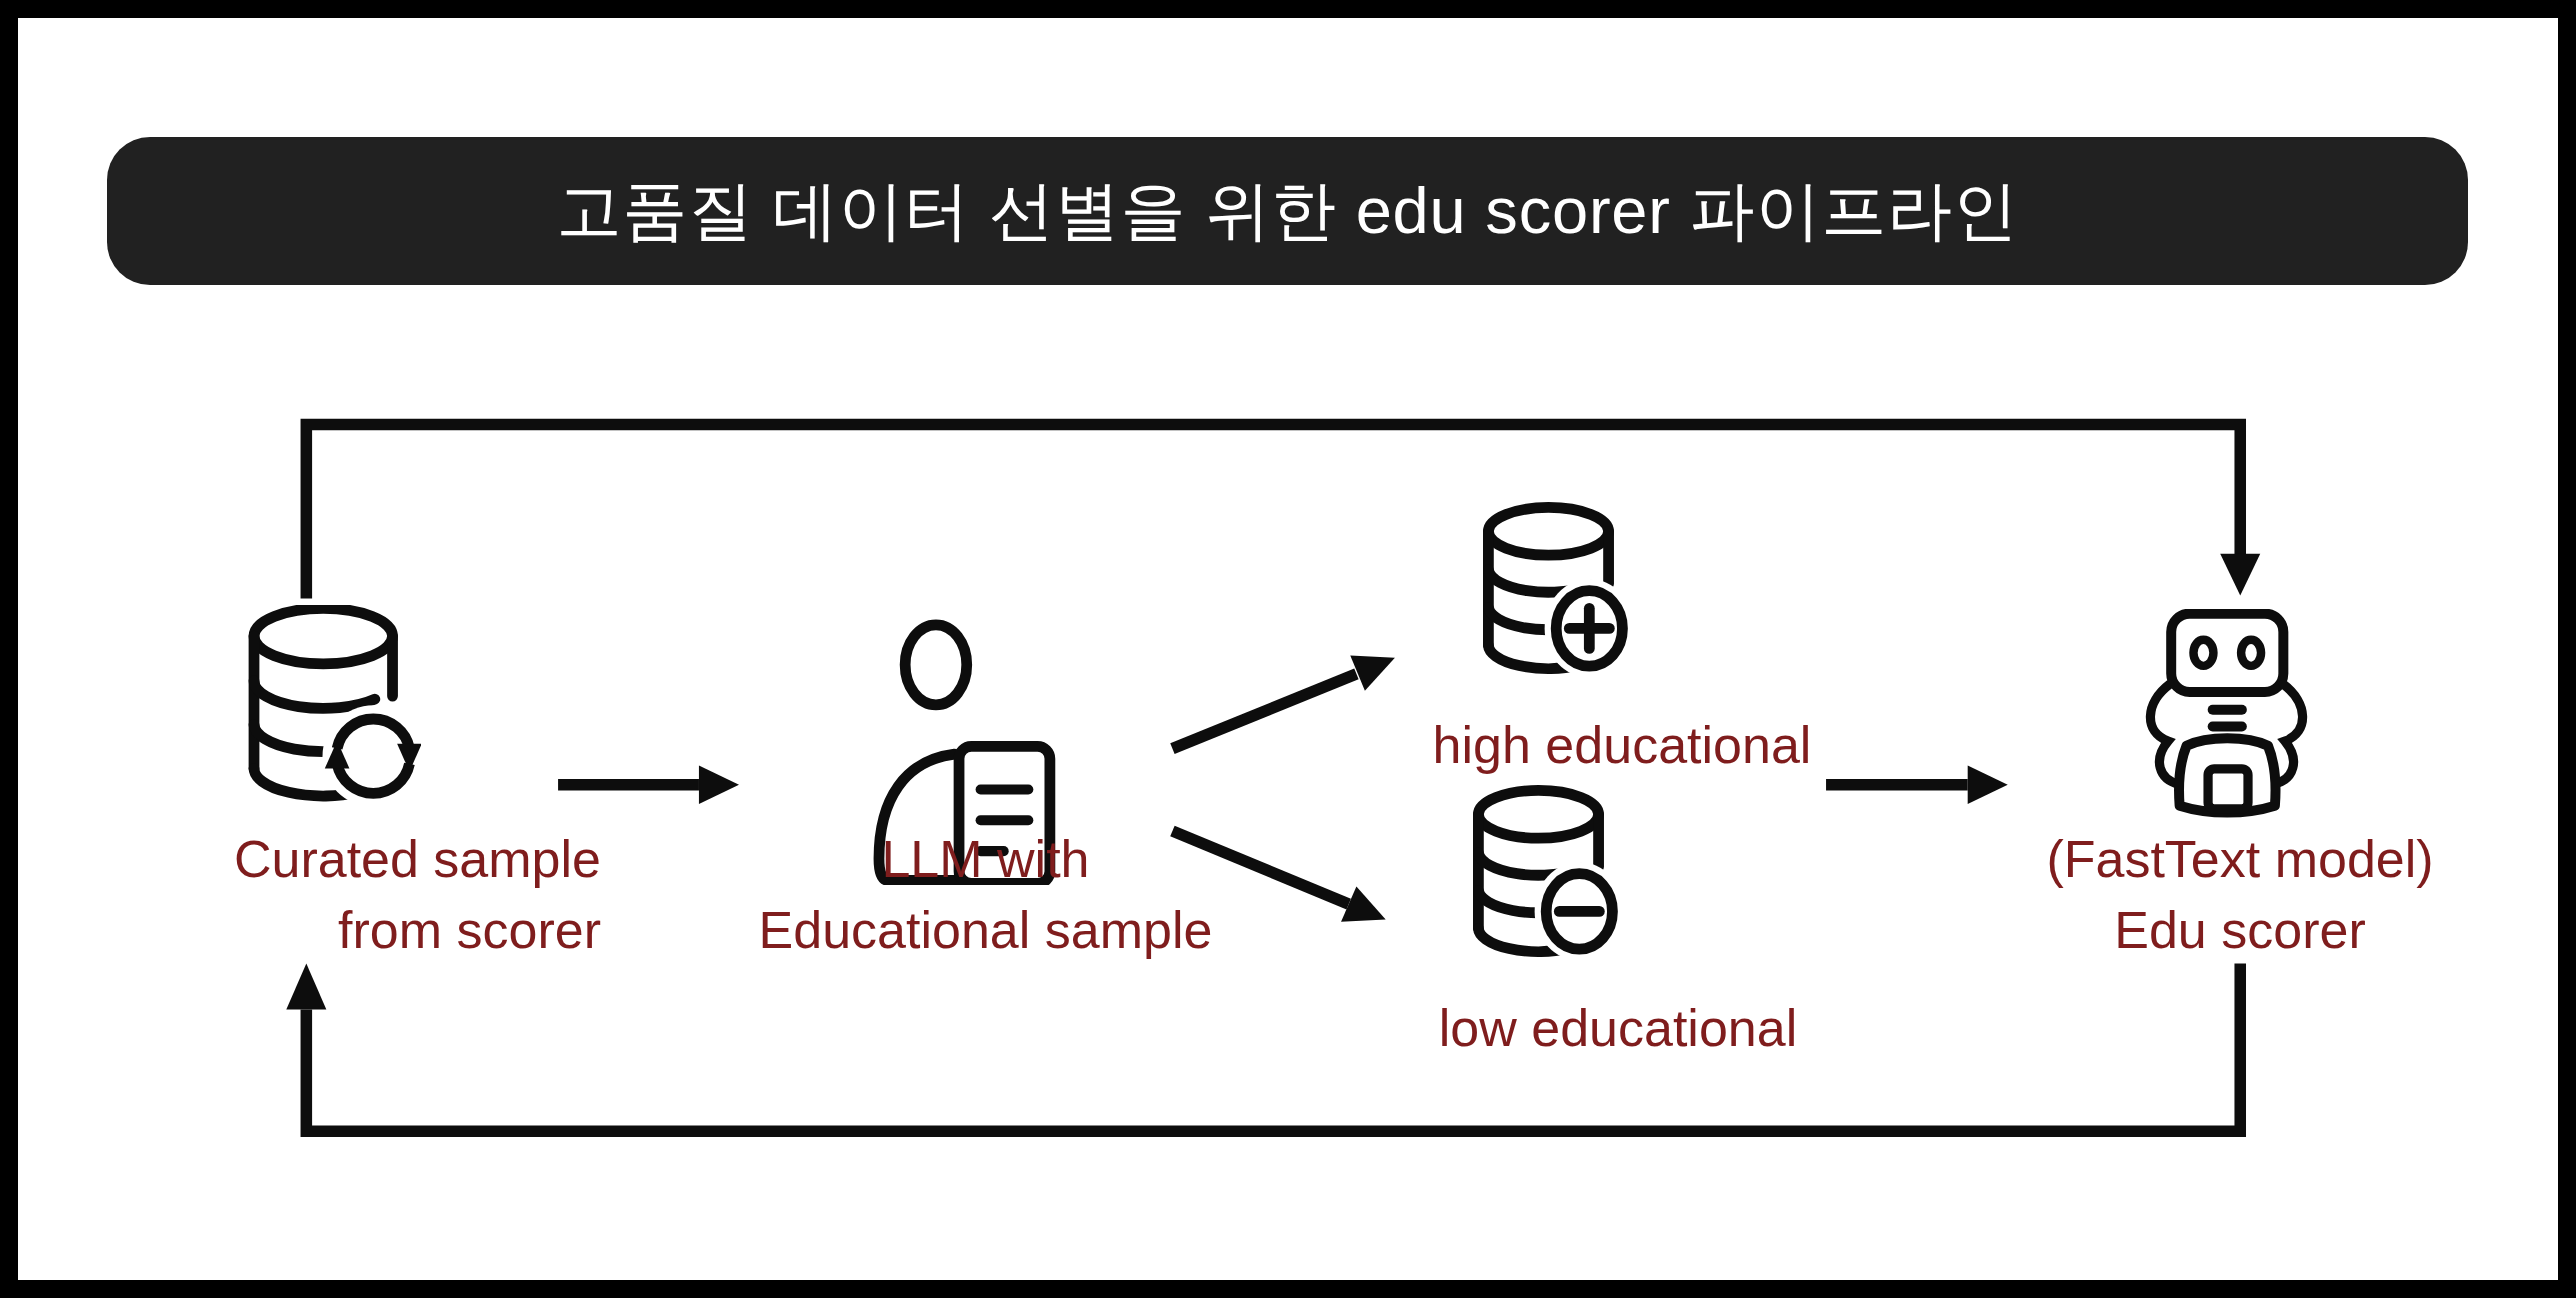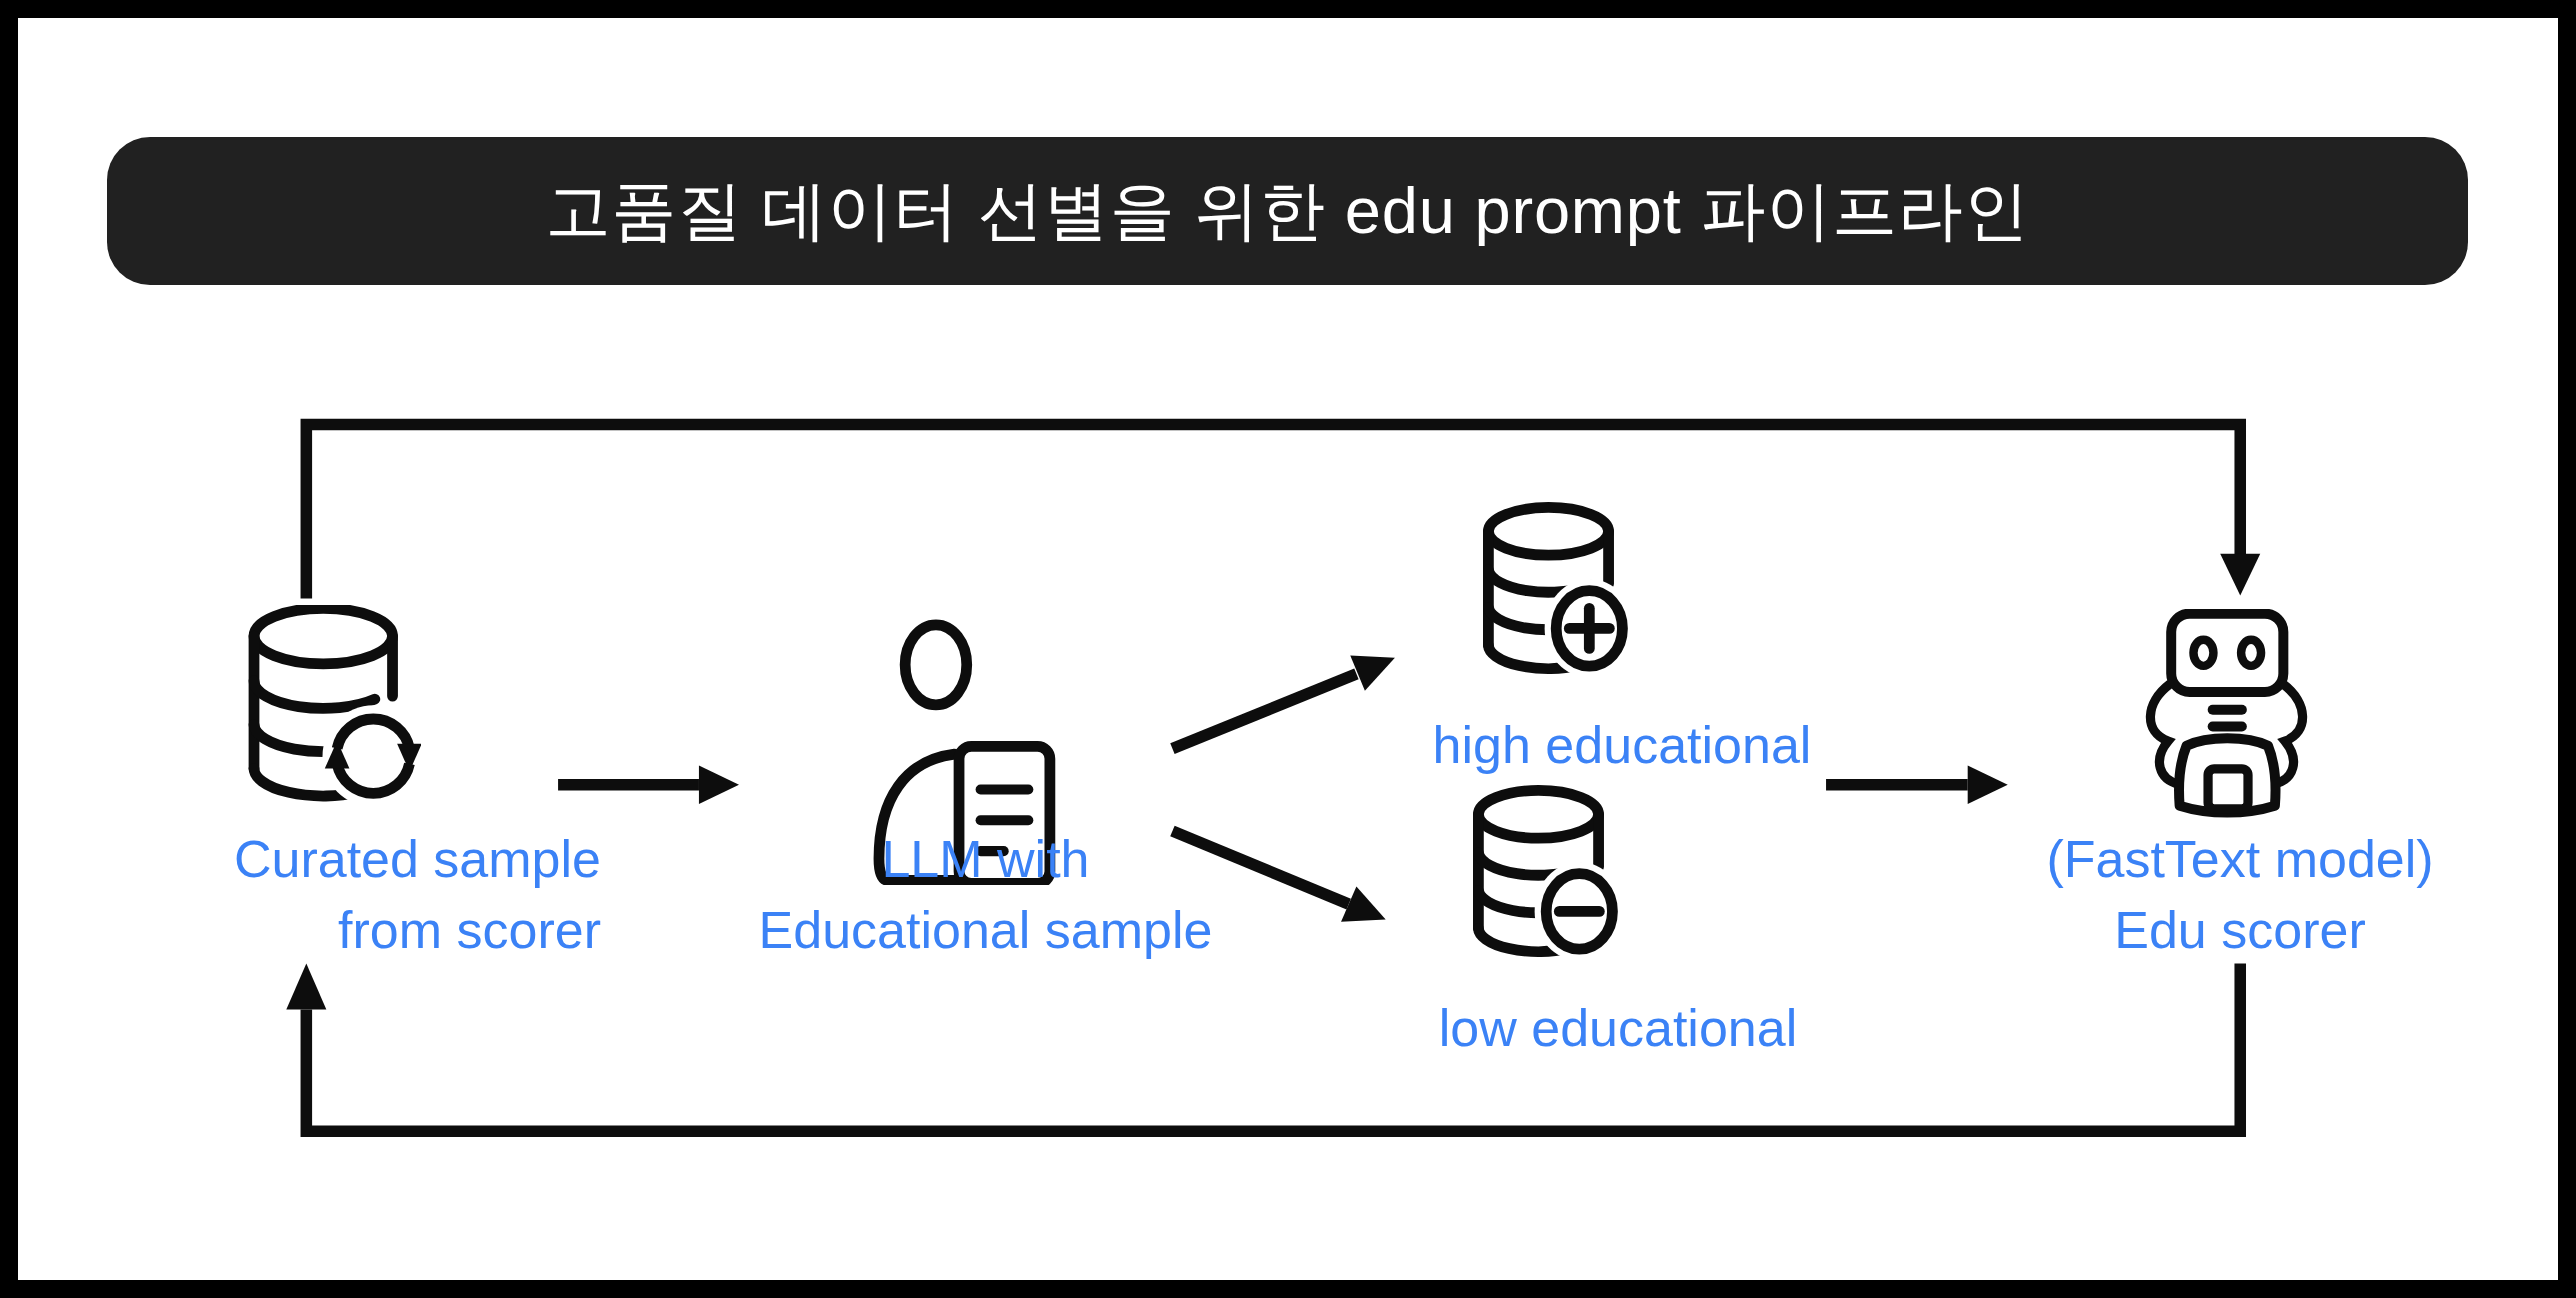--- a/index.html
+++ b/index.html
@@ -15,33 +15,33 @@
   .title-pill{
     position:absolute;left:89px;top:119px;width:2361px;height:148px;
     background:#212121;border-radius:43px;
     display:flex;align-items:center;justify-content:center;
   }
   .title-pill span{
     color:#fff;font-size:65px;font-weight:500;letter-spacing:0.8px;white-space:nowrap;
   }
   svg.connectors{position:absolute;left:0;top:0;width:2576px;height:1298px;}
   .node-label{
-    position:absolute;text-align:center;color:#3b82f6;
+    position:absolute;text-align:center;color:#7f1d1d;
     font-size:52px;line-height:71px;font-weight:500;letter-spacing:0px;white-space:nowrap;
   }
   .icon-wrap{position:absolute;}
   
 </style>
 </head>
 <body>
 
 <div class="canvas">
 
   <div class="title-pill">
-    <span>고품질 데이터 선별을 위한 edu prompt 파이프라인</span>
+    <span>고품질 데이터 선별을 위한 edu scorer 파이프라인</span>
   </div>
 
   <svg class="connectors" viewBox="24 24 3345 1686">
     <g stroke="#0d0d0d" stroke-width="15" fill="none">
 
       <path d="M 398 778 L 398 552 L 2910 552 L 2910 722"></path>
 
       <path d="M 2910 1252 L 2910 1470 L 398 1470 L 398 1312"></path>
 
       <line x1="725" y1="1020" x2="908" y2="1020"></line>

